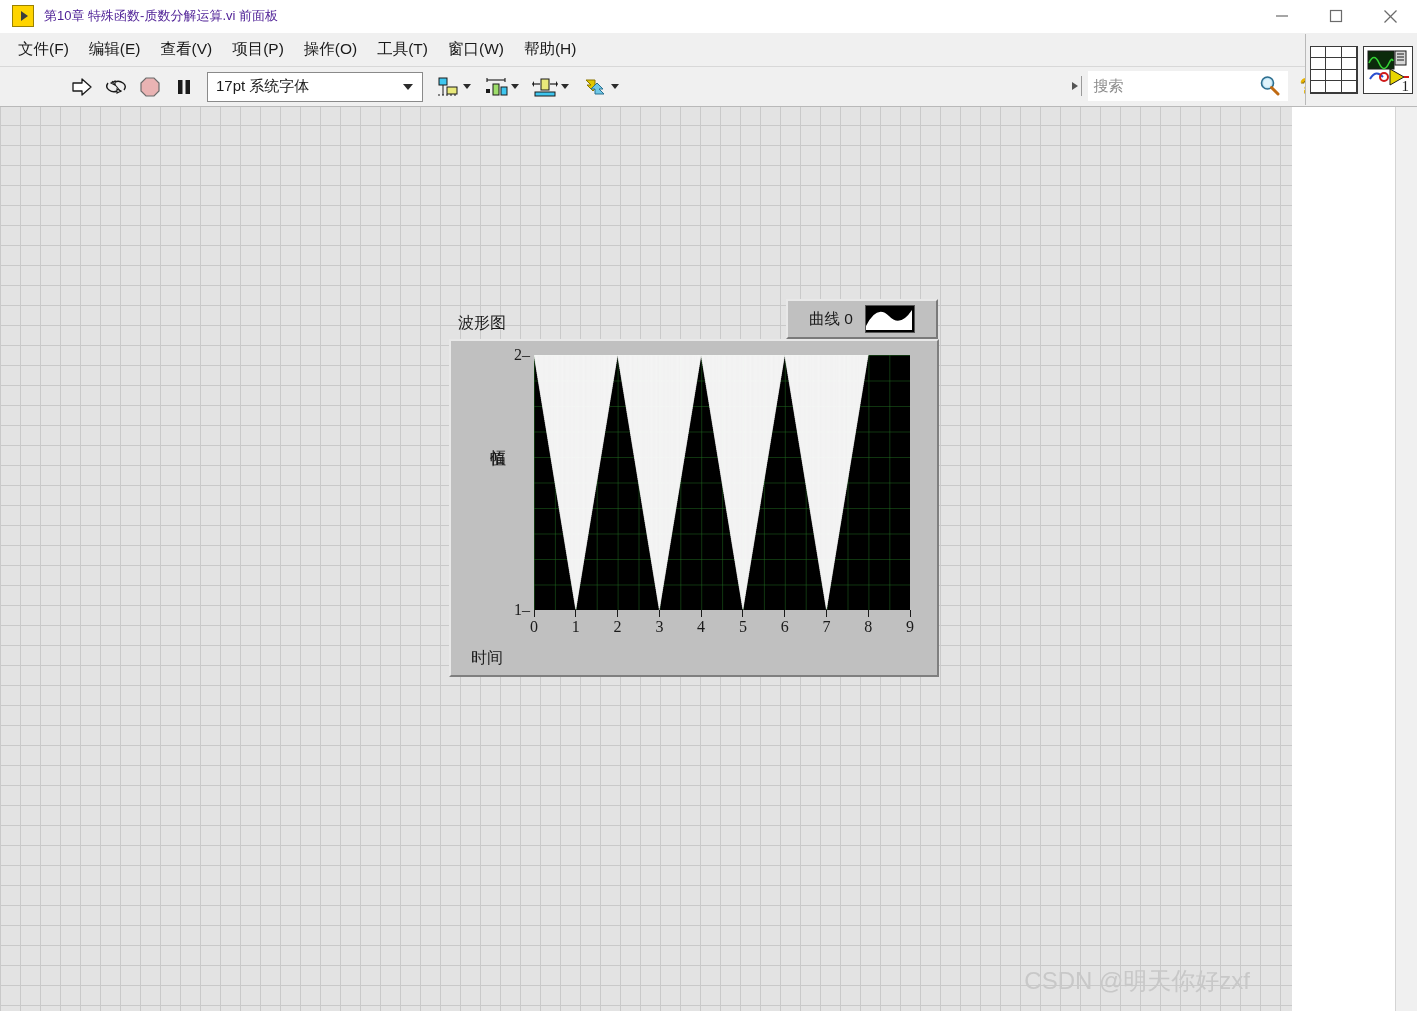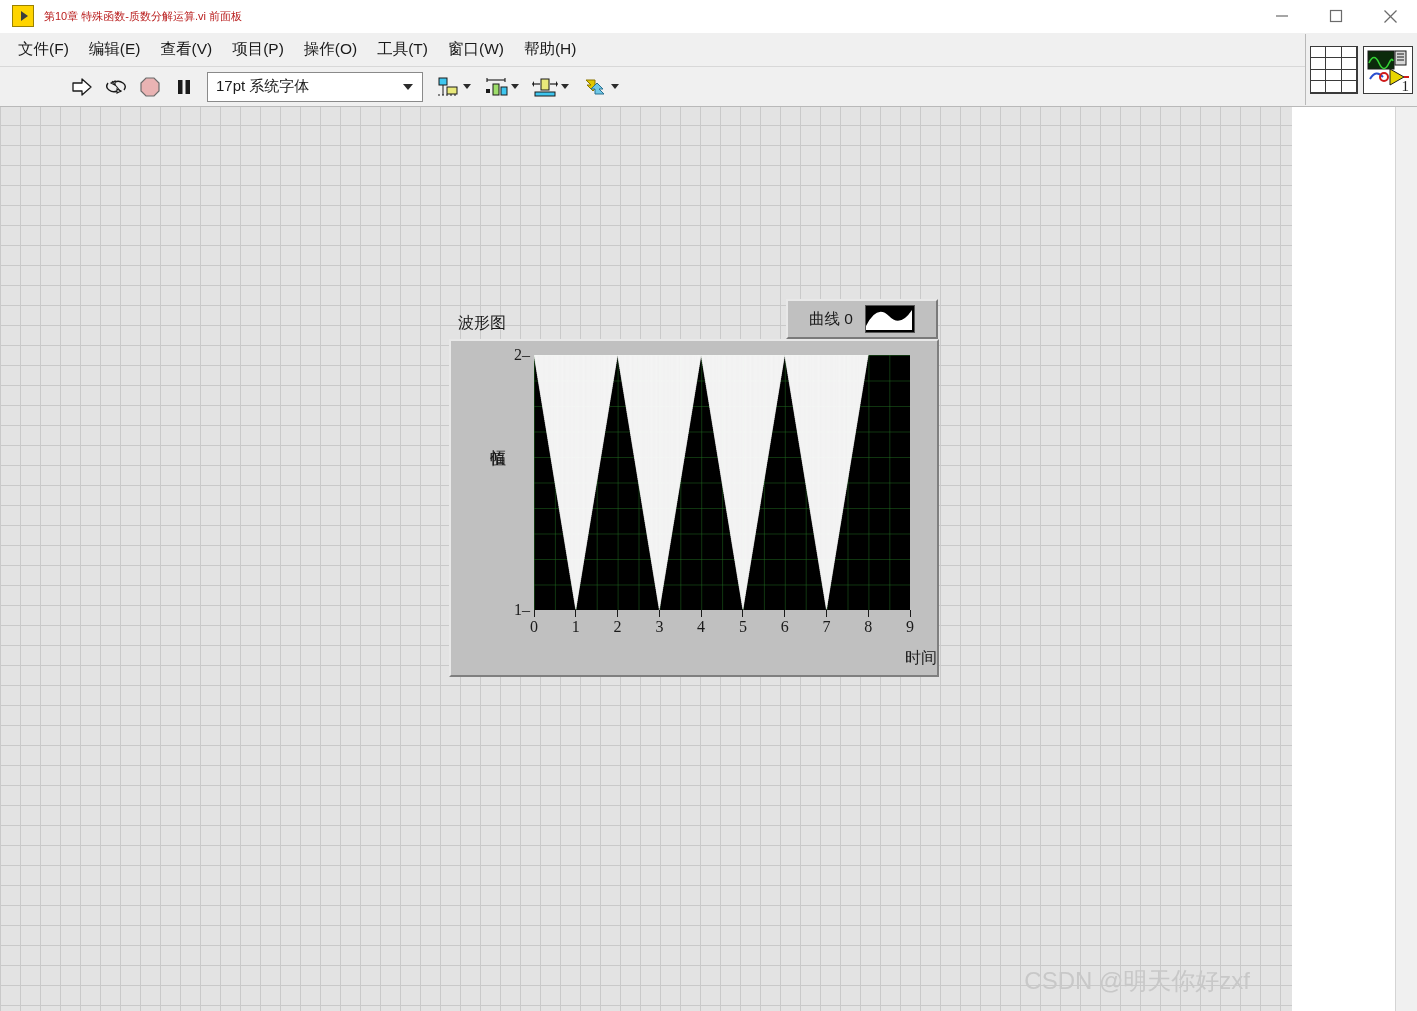--- a/index.html
+++ b/index.html
@@ -35,22 +35,22 @@
   }
   .vi-icon .tri {
     width: 0; height: 0;
     border-left: 7px solid #3d3d3d;
     border-top: 5px solid transparent;
     border-bottom: 5px solid transparent;
     margin-left: 2px;
   }
   .title-text {
     margin-left: 10px;
-    font-size: 11px;
-    color: #b91c1c;
+    font-size: 13px;
+    color: #4c1d95;
     white-space: nowrap;
   }
   .win-controls {
     position: absolute;
     right: 0; top: 0;
     height: 32px;
     display: flex;
   }
   .win-btn {
     width: 54px; height: 32px;
@@ -279,23 +279,24 @@
     position: absolute;
     left: 36px; top: 96px;
     font-size: 16px;
     color: #1a1a1a;
     writing-mode: vertical-rl;
     letter-spacing: 1px;
   }
   .xlabel {
     position: absolute;
     left: 0; right: 0; bottom: 6px;
-    text-align: right;
+    text-align: left;
     font-size: 16px;
     color: #1a1a1a;
+    padding-left: 20px;
   }
   .ytick {
     position: absolute;
     right: 100%;
     font-size: 16px;
     color: #1a1a1a;
     font-family: "Liberation Serif", serif;
     white-space: nowrap;
     transform: translateY(-50%);
     padding-right: 4px;
@@ -453,20 +454,35 @@
 
     <div class="tool-btn">
       <svg width="26" height="22" viewBox="0 0 26 22">
         <path d="M4 4 h9 v5 h4 l-6 6 l-6 -6 h4 z" fill="#e0c800" stroke="#8a7500" stroke-width="1"></path>
         <path d="M22 18 h-9 v-5 h-4 l6 -6 l6 6 h-4 z" fill="#6fc8e8" stroke="#2a7090" stroke-width="1"></path>
       </svg>
       <span class="caret"></span>
     </div>
   </div>
 
+  <div class="search-wrap">
+    <div class="search-arrow"></div>
+    <div class="search-sep"></div>
+    <div class="search-box">
+      <span class="sph">搜索</span>
+      <span style="position:absolute;right:8px;top:4px;">
+        <svg width="21" height="21" viewBox="0 0 21 21">
+          <circle cx="8.5" cy="8" r="6" fill="#bfe4f5" stroke="#2b6d8e" stroke-width="1.6"></circle>
+          <circle cx="8.5" cy="8" r="4" fill="#e8f6fd" opacity="0.8"></circle>
+          <line x1="12.5" y1="12.5" x2="19" y2="19" stroke="#c06a12" stroke-width="3" stroke-linecap="round"></line>
+        </svg>
+      </span>
+    </div>
+    <div class="help-q">?</div>
+  </div>
 
   <div class="corner-panes">
     <div class="grid-pane">
       <div></div>
         <div></div>
         <div></div>
       <div></div>
         <div></div>
         <div></div>
       <div></div>

